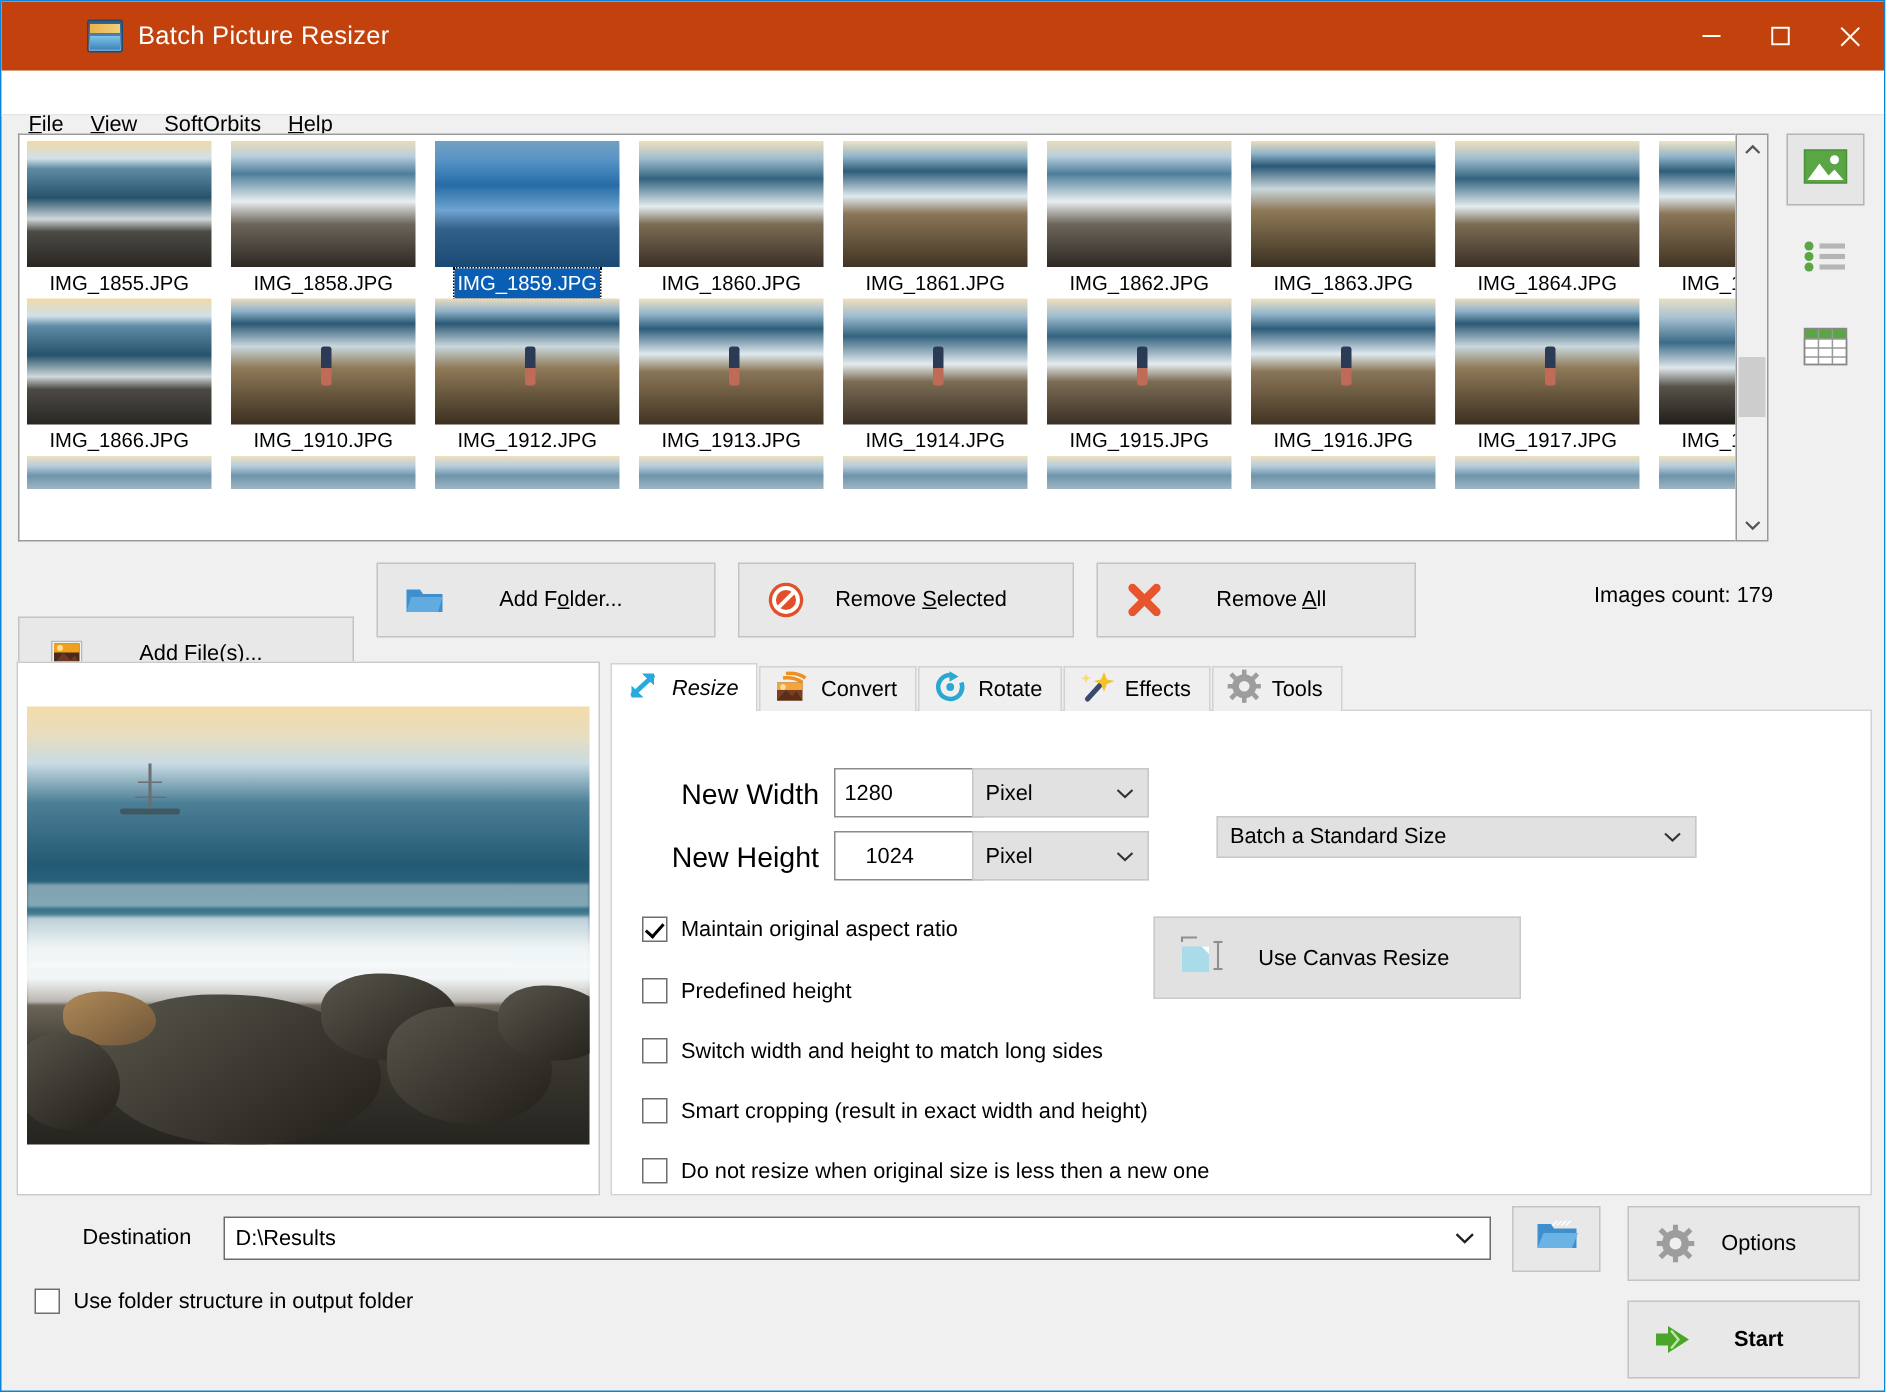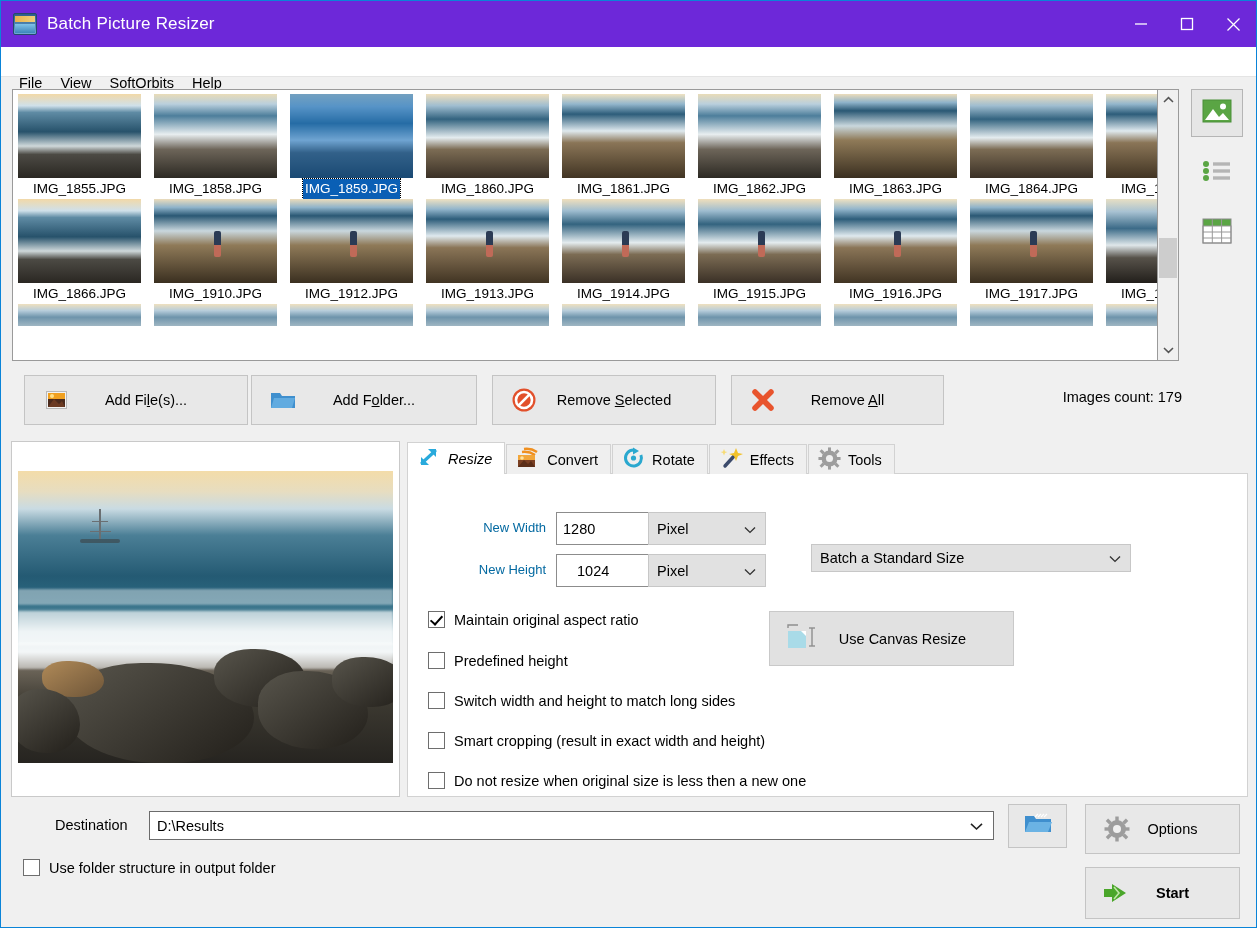--- a/index.html
+++ b/index.html
@@ -14,24 +14,25 @@
     width: 1257px; height: 928px;
     background: #f0f0f0;
     border: 1px solid #0a84d8;
     box-sizing: border-box;
     overflow: hidden;
   }
 
   
   .titlebar {
     height: 46px;
-    background: #6d28d9;
+    background: #c2410c;
     display: flex;
     align-items: center;
     position: relative;
+    padding-left: 45px;
   }
   .title-icon {
     width: 22px; height: 20px;
     margin-left: 12px; margin-right: 10px;
     background: linear-gradient(#2b5d8a, #6fa8d6);
     border: 1px solid #244a6b;
     border-radius: 2px;
     position: relative;
     flex: none;
     overflow: hidden;
@@ -216,21 +217,21 @@
   }
   .btn .ico {
     width: 34px;
     display:flex; align-items:center; justify-content:center;
     flex:none;
     margin-left: 14px;
   }
   .btn .lbl { flex:1; text-align:center; padding-right: 28px; }
   .btn .lbl u { text-decoration: underline; }
   .abtn { position: absolute; top: 0; height: 50px; }
-  #btn-addfiles  { left: 12px;   width: 224px; }
+  #btn-addfiles  { left: 0px;   width: 224px; margin-top: 36px; }
   #btn-addfolder { left: 239px; width: 226px; }
   #btn-removesel { left: 480px; width: 224px; }
   #btn-removeall { left: 719px; width: 213px; }
   .images-count {
     position: absolute;
     right: 66px; top: 14px;
     font-size: 14.5px;
     color: #000;
   }
 
@@ -317,21 +318,21 @@
     position: absolute;
     left: 0; top: 31px;
     width: 841px; height: 324px;
     background: #ffffff;
     border: 1px solid #d2d2d2;
     box-sizing: border-box;
   }
 
   .field-label {
     position: absolute;
-    font-size: 13px; color: #0369a1;
+    font-size: 19px; color: #000000;
     text-align: right;
   }
   .txtbox {
     position: absolute;
     background: #ffffff;
     border: 1px solid #8c8c8c;
     font-size: 14.5px;
     color: #000;
     padding: 4px 6px;
     box-sizing: border-box;

